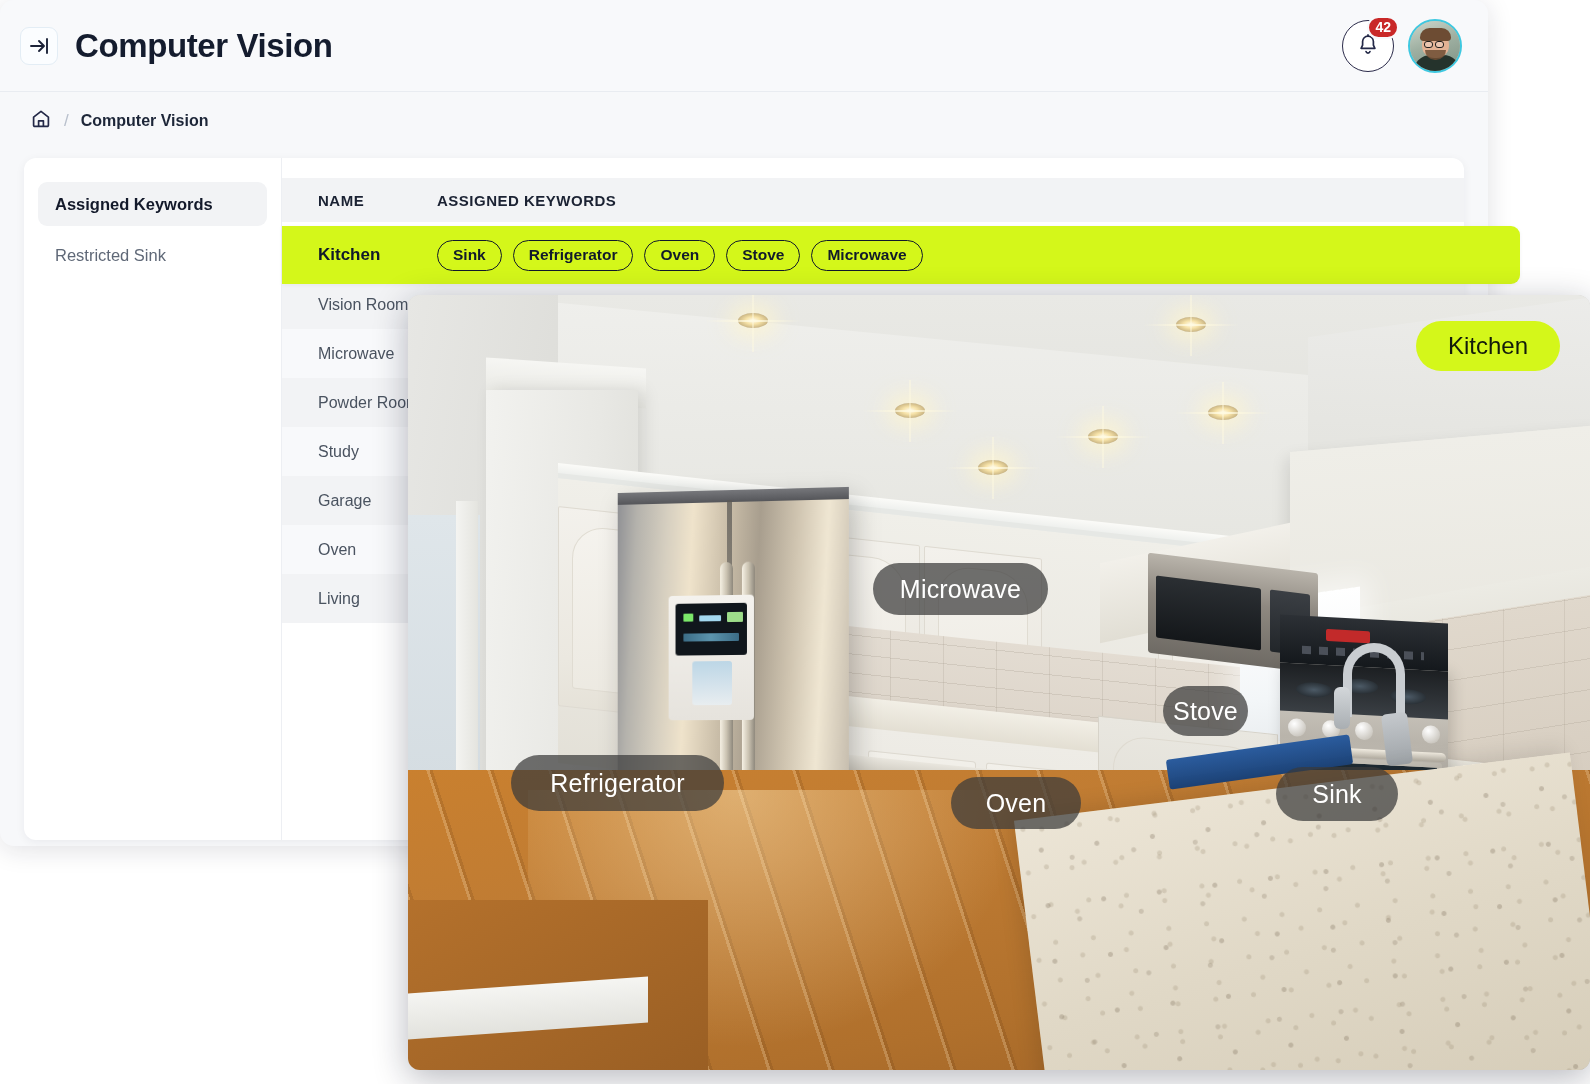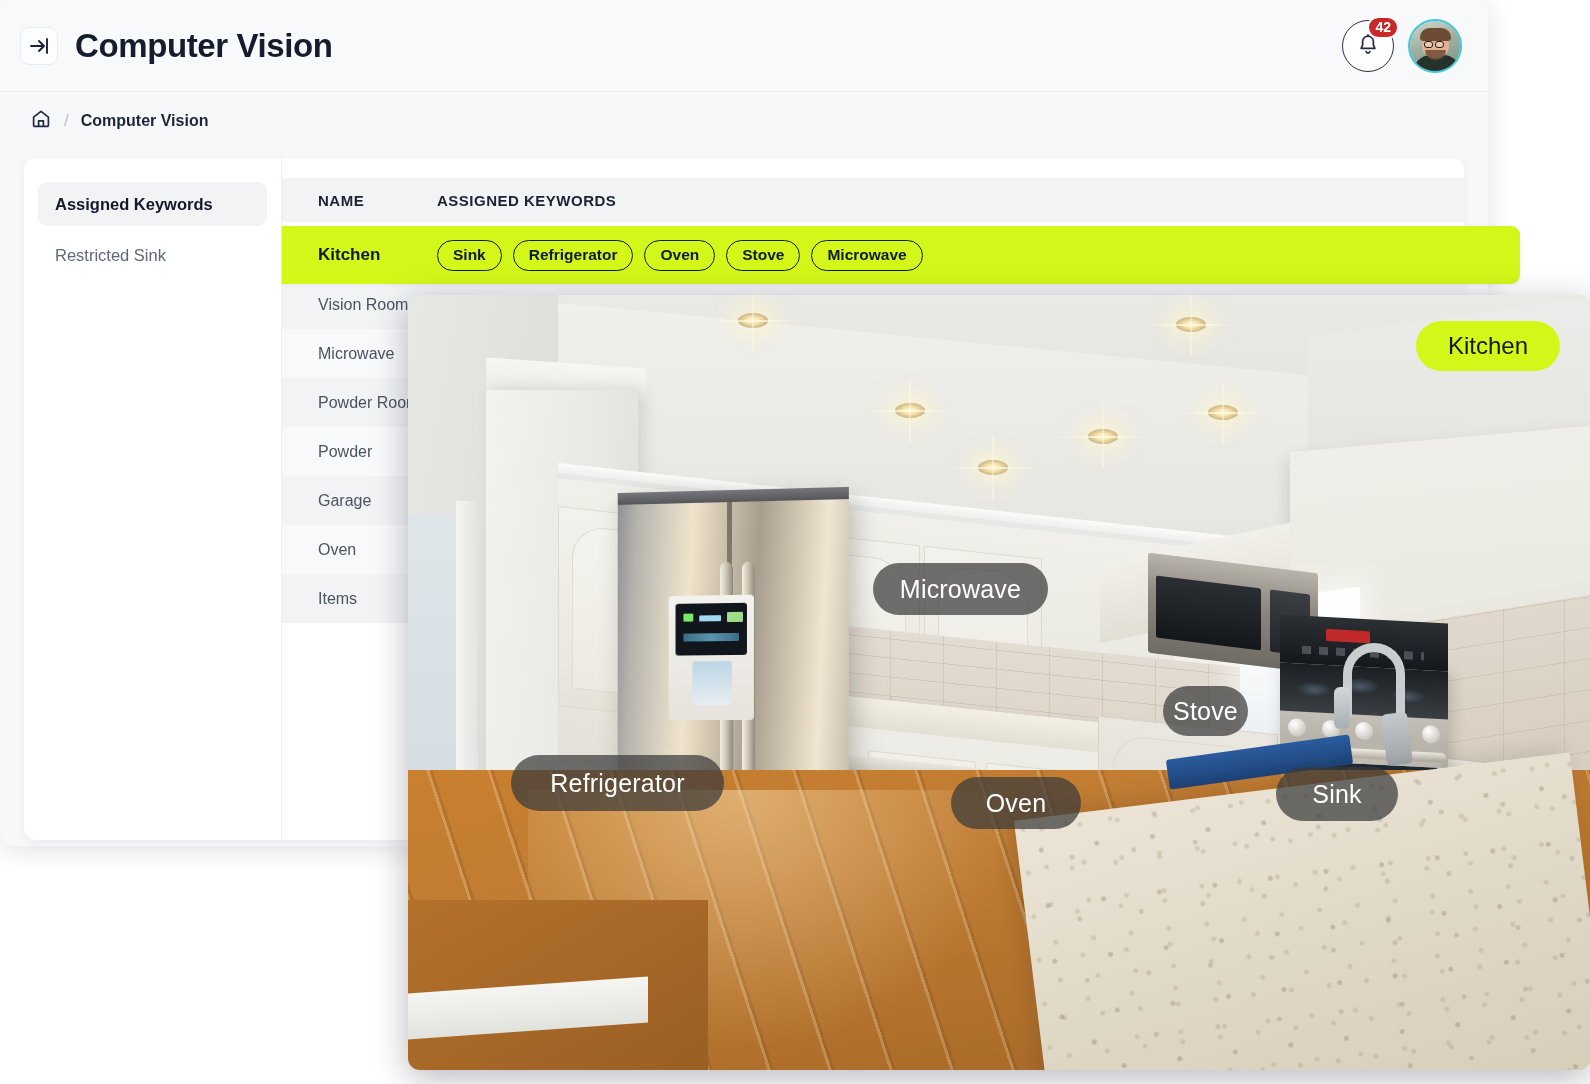--- a/index.html
+++ b/index.html
@@ -599,30 +599,30 @@
         <div class="row plain">
           <div class="cell-name">Vision Room</div>
         </div>
         <div class="row alt">
           <div class="cell-name">Microwave</div>
         </div>
         <div class="row plain">
           <div class="cell-name">Powder Room</div>
         </div>
         <div class="row alt">
-          <div class="cell-name">Powder</div>
+          <div class="cell-name">Study</div>
         </div>
         <div class="row plain">
           <div class="cell-name">Garage</div>
         </div>
         <div class="row alt">
           <div class="cell-name">Oven</div>
         </div>
         <div class="row plain">
-          <div class="cell-name">Items</div>
+          <div class="cell-name">Living</div>
         </div>
       </div>
     </div>
   </div>
 
   <div class="kitchen-row">
     <div class="kitchen-name">Kitchen</div>
     <div class="kw-list">
       <span class="kw-pill">Sink</span>
       <span class="kw-pill">Refrigerator</span>

